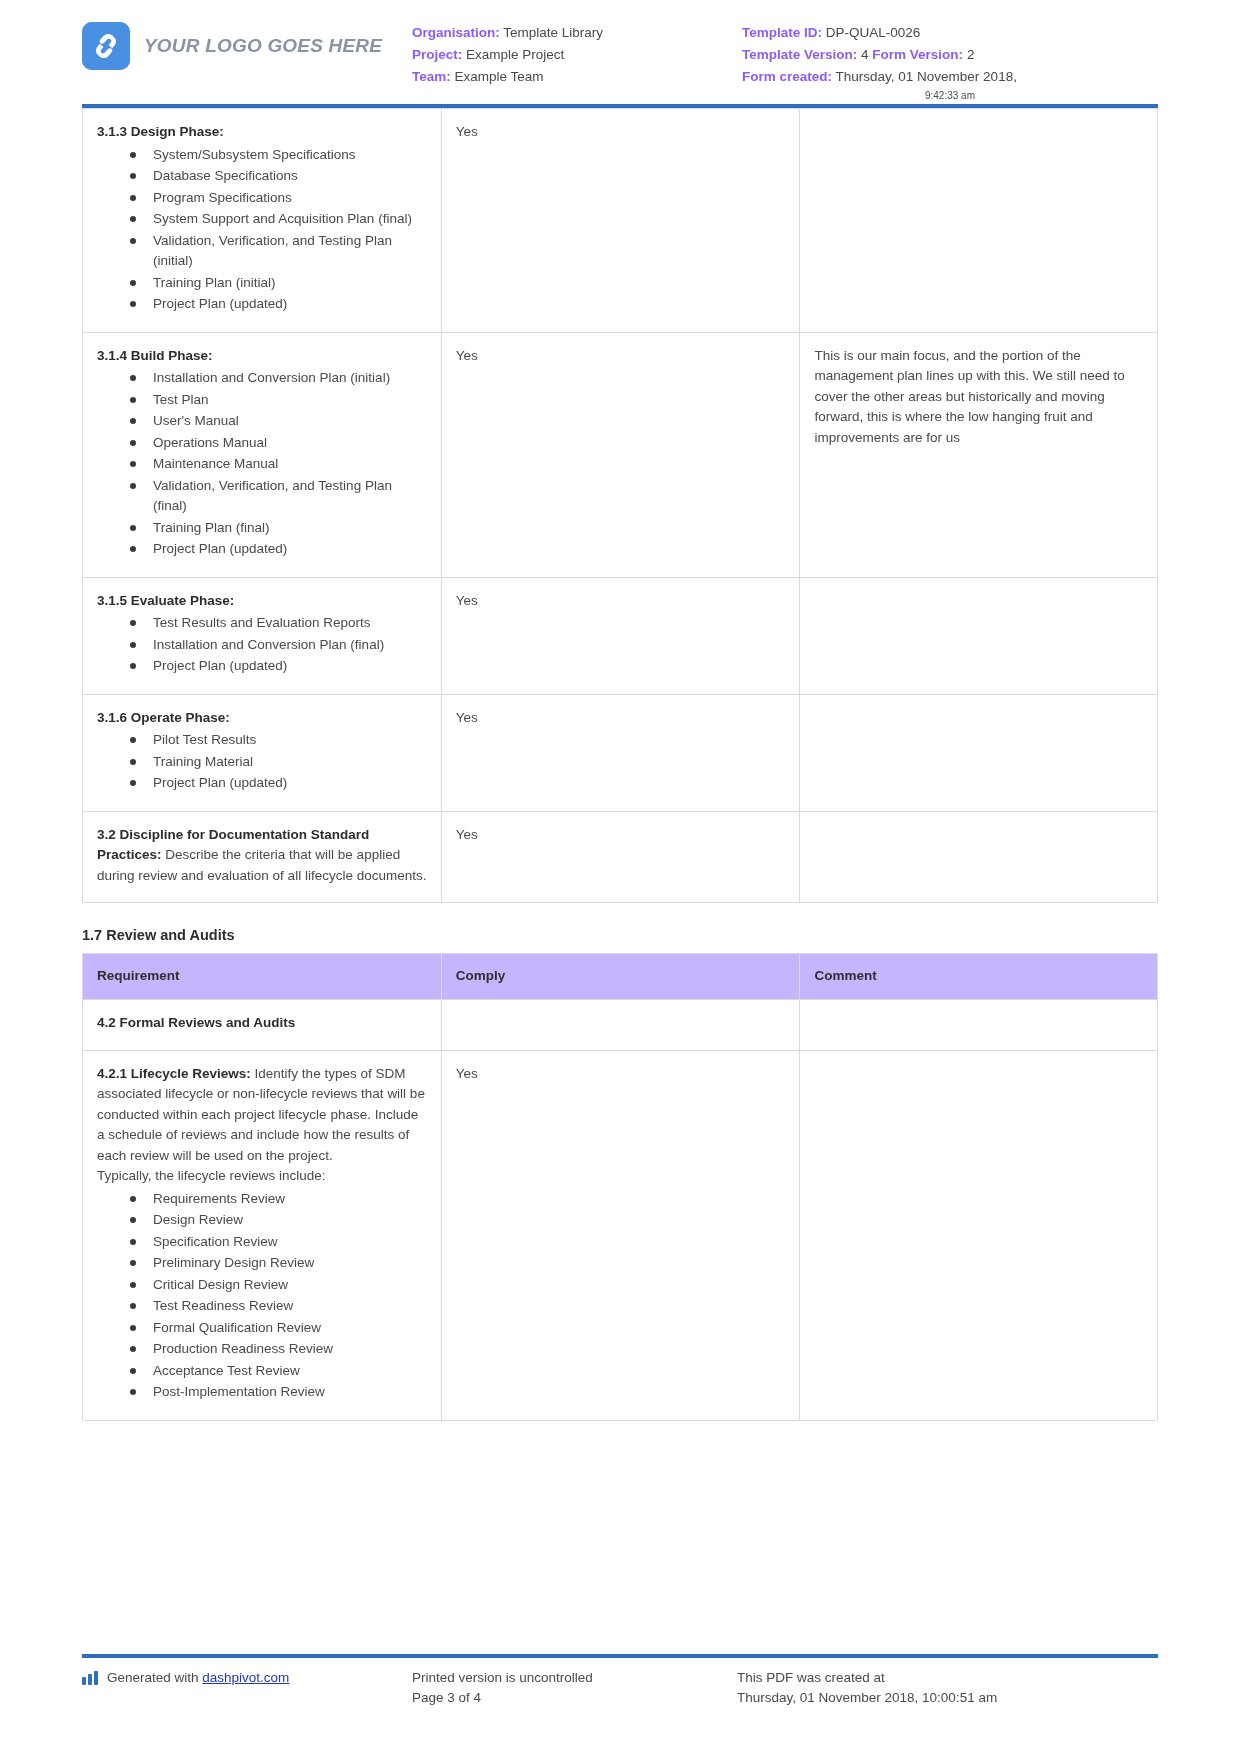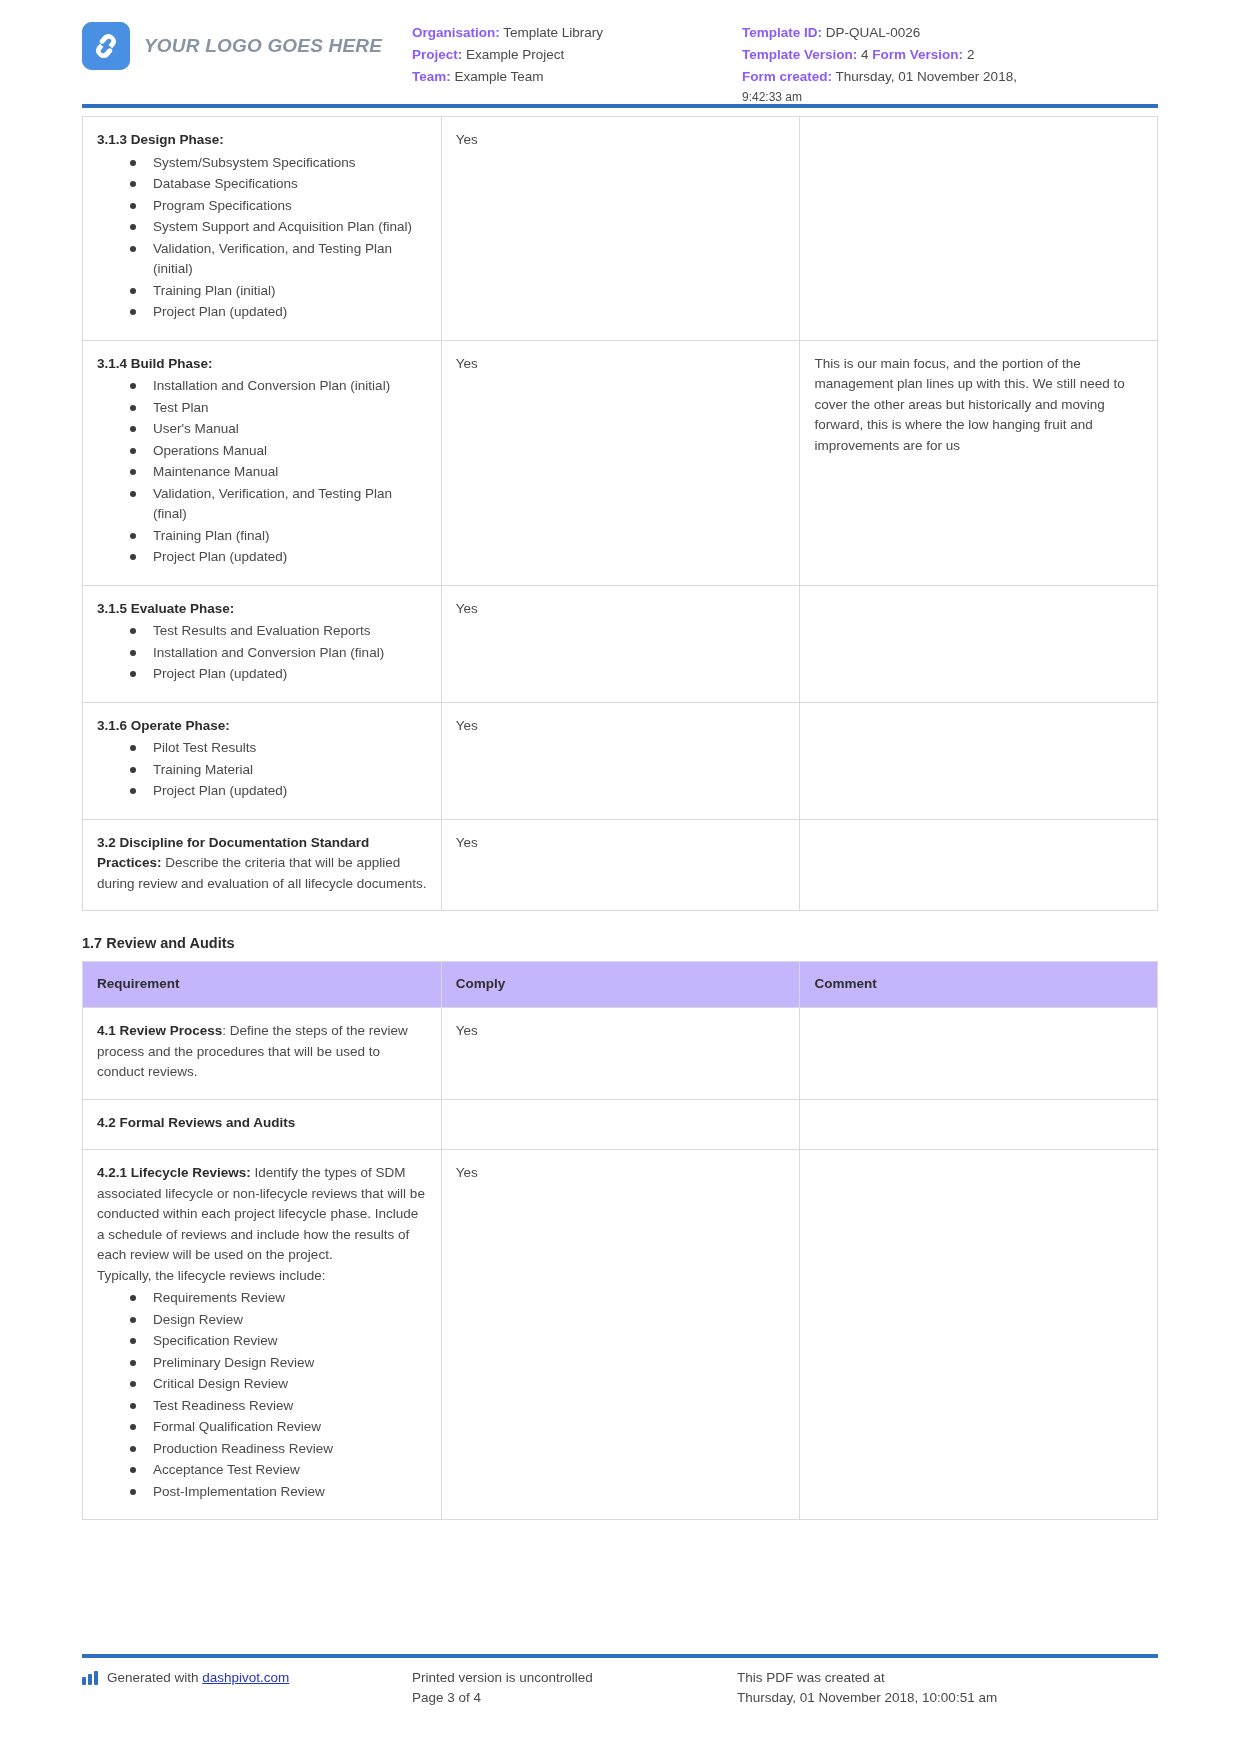--- a/index.html
+++ b/index.html
@@ -58,36 +58,36 @@
   }
 
   .meta-col {
     font-size: 13.5px;
     line-height: 1.62;
     color: #4a4a4a;
   }
   .meta-col-left { flex: 0 0 330px; }
   .meta-col-right { flex: 1 1 auto; }
   .meta-col b { color: #8b5cf6; font-weight: bold; }
-  .meta-sub { font-size: 12px; color: #4a4a4a; }
+  .meta-sub { font-size: 10px; color: #4a4a4a; text-align: center; }
 
   
   .rule-top {
     margin: 8px 82px 0 82px;
     height: 4px;
     background: #2f6fc0;
   }
   .rule-bottom {
     margin: 0 82px 0 82px;
     height: 4px;
     background: #2f6fc0;
   }
 
   
-  .content { padding: 8px 82px; }
+  .content { padding: 0 82px; }
 
   table.grid {
     width: 100%;
     border-collapse: collapse;
     table-layout: fixed;
   }
   table.grid + .section-title { margin-top: 24px; }
 
   table.grid td, table.grid th {
     border: 1px solid #d8dadd;
@@ -337,27 +337,20 @@
         </colgroup>
       <thead>
         <tr>
           <th>Requirement</th>
           <th>Comply</th>
           <th>Comment</th>
         </tr>
       </thead>
       <tbody>
 
-        <tr>
-          <td>
-            <span class="row-title-inline">4.1 Review Process</span><span>: Define the steps of the review process and the procedures that will be used to conduct reviews.</span>
-          </td>
-          <td>Yes</td>
-          <td></td>
-        </tr>
 
         <tr>
           <td>
             <span class="row-title-inline">4.2 Formal Reviews and Audits</span>
           </td>
           <td></td>
           <td></td>
         </tr>
 
         <tr>

